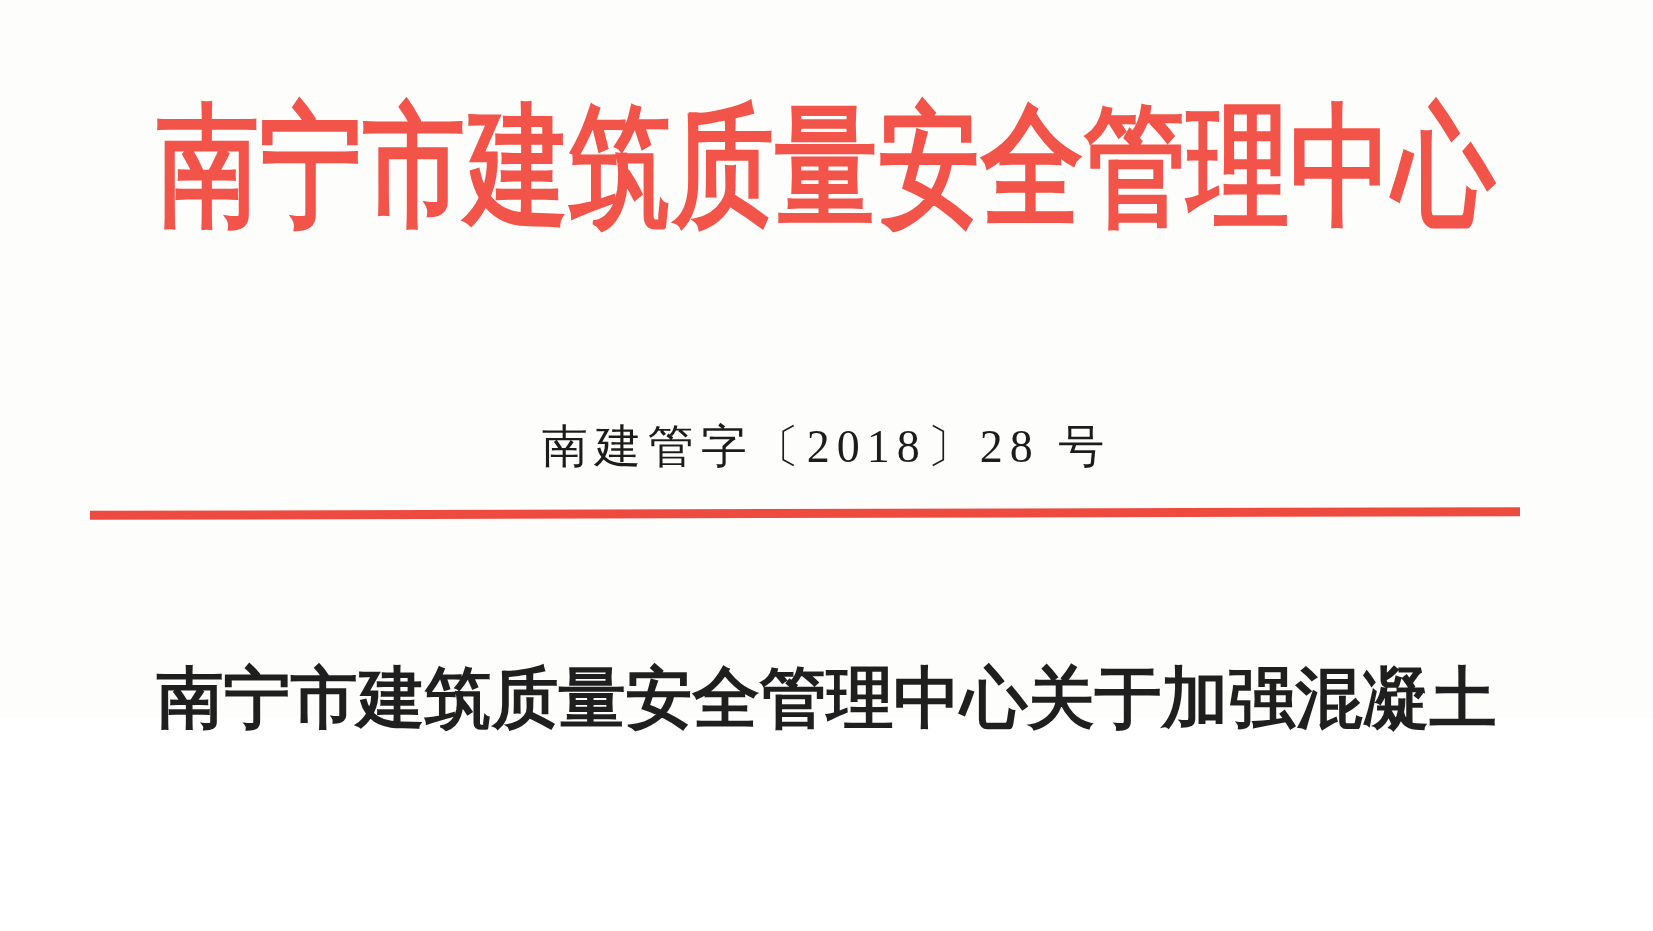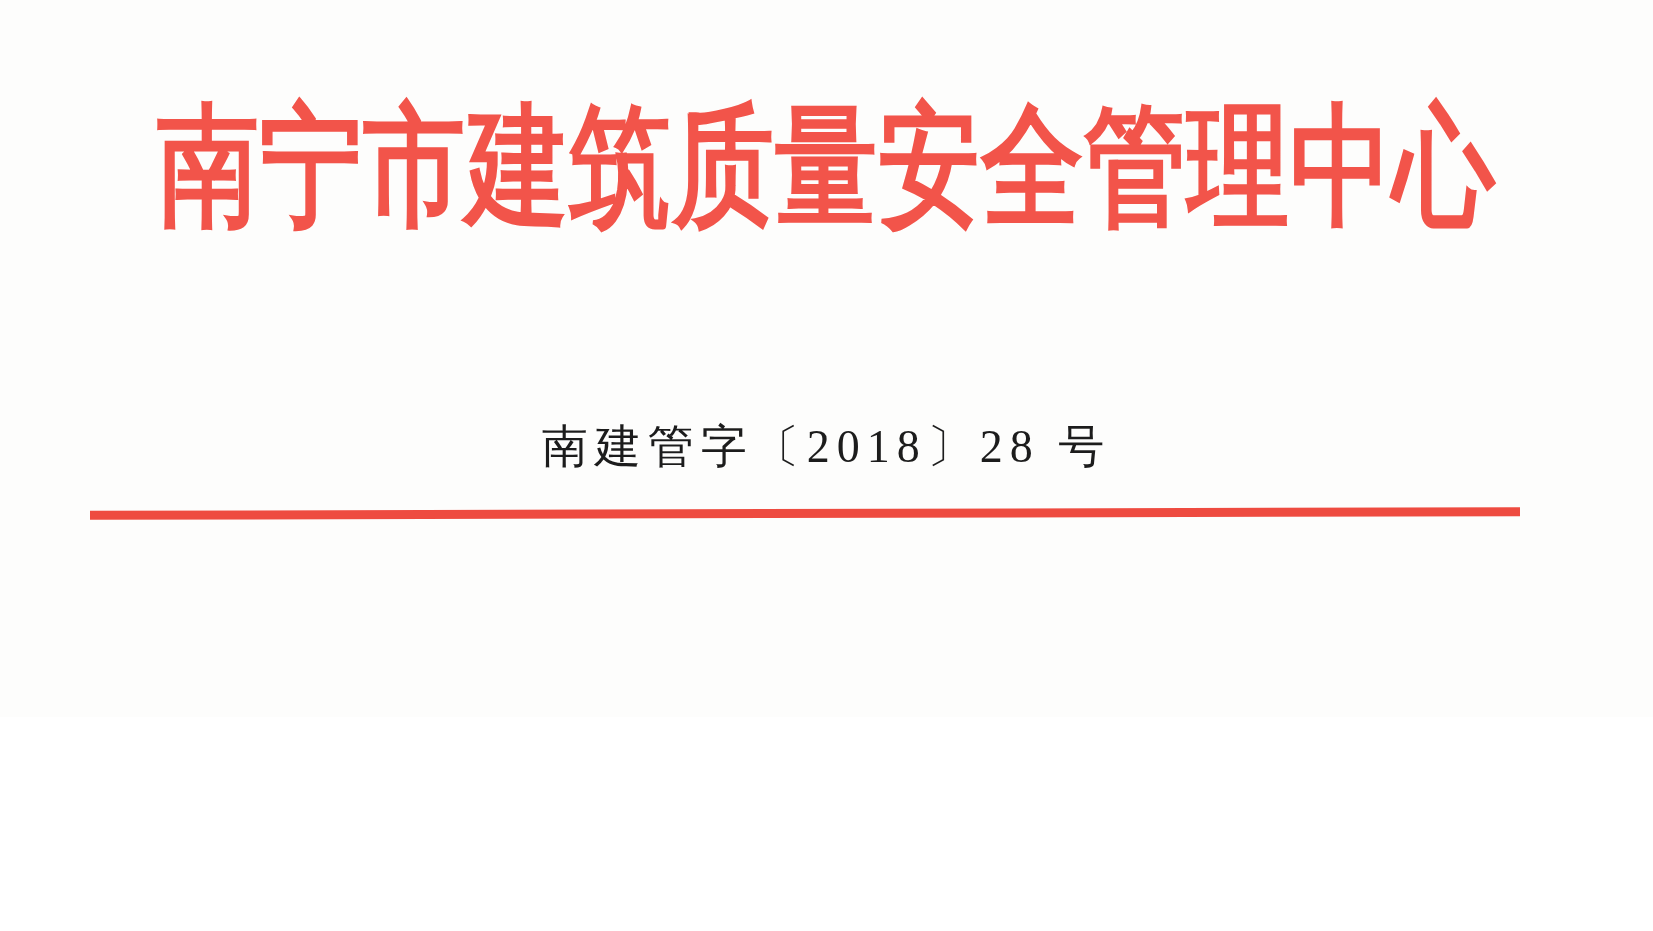--- a/index.html
+++ b/index.html
@@ -80,15 +80,16 @@
 
 <div class="page">
 
   <div class="letterhead">南宁市建筑质量安全管理中心</div>
 
   <div class="doc-number">南建管字〔2018〕28 号</div>
 
   <div class="red-line"></div>
 
   <div class="doc-title">
+    <div class="line">南宁市建筑质量安全管理中心关于加强混凝土</div>
   </div>
 
 </div>
 
 </body></html>

